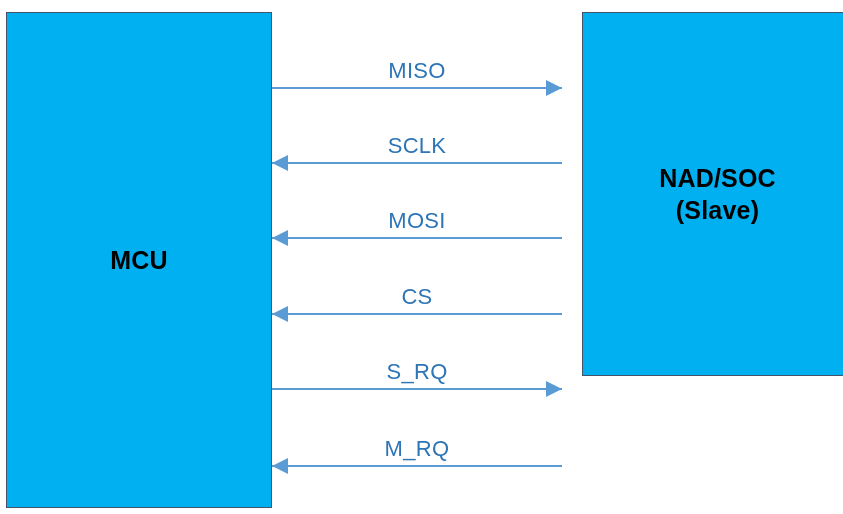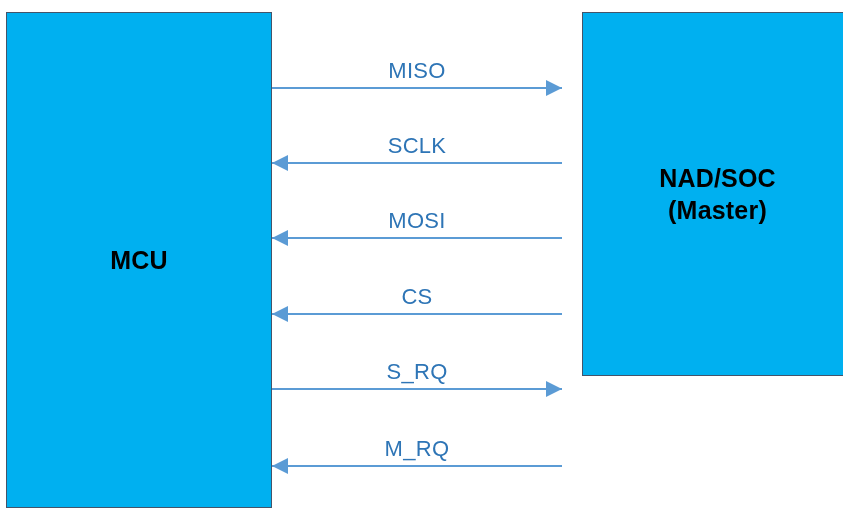--- a/index.html
+++ b/index.html
@@ -93,21 +93,21 @@
 <body>
 
 <div id="canvas">
 
   <div class="node-box" id="node-left">
     <span class="node-line">MCU</span>
   </div>
 
   <div class="node-box" id="node-right">
     <span class="node-line">NAD/SOC</span>
-    <span class="node-line">(Master)</span>
+    <span class="node-line">(Slave)</span>
   </div>
 
   <div class="signal to-right" style="top:88px">
     <div class="shaft"></div>
     <div class="head"></div>
     <div class="label">MISO</div>
   </div>
 
   <div class="signal to-left" style="top:163px">
     <div class="shaft"></div>

